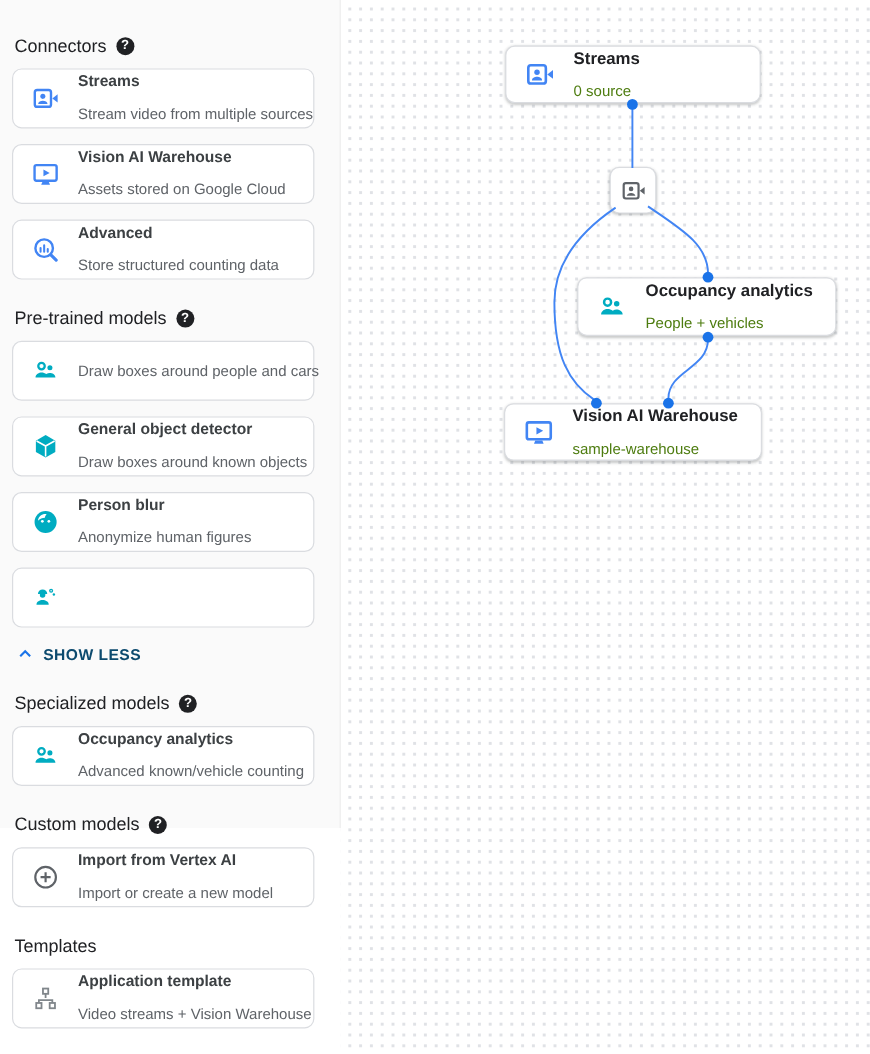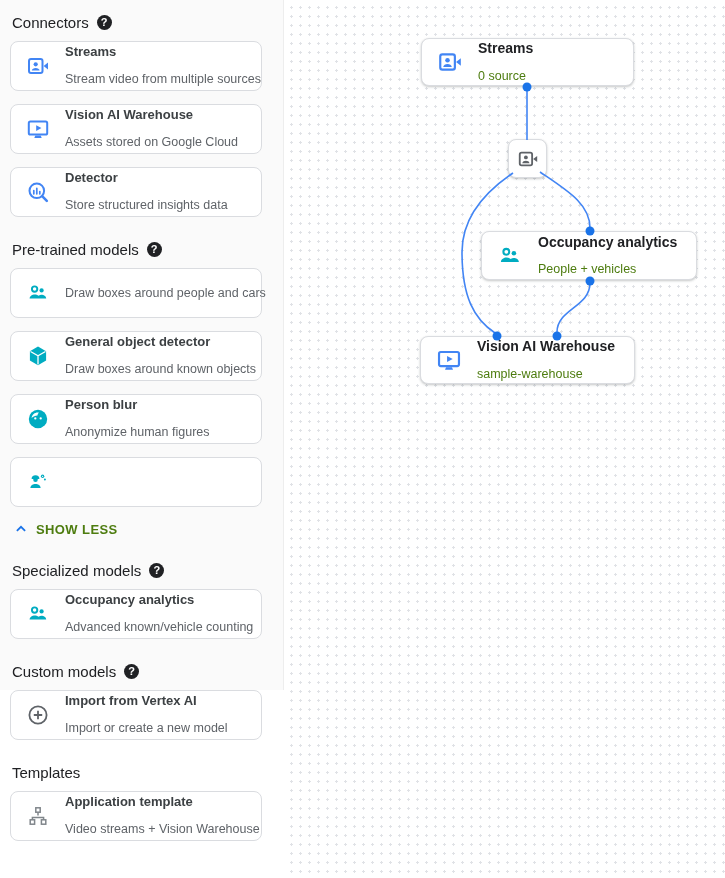--- a/index.html
+++ b/index.html
@@ -13,21 +13,21 @@
   .canvas {
     position:absolute; left:284px; top:0; right:0; bottom:0;
     background-color:#fff;
     background-image: radial-gradient(circle, #e0e2e6 1.15px, transparent 1.3px);
     background-size:9px 9px; background-position:3px 3px;
   }
   
   .sidebar {
     position:absolute; left:0; top:0; width:284px; height:690px;
     background:#fafafa; border-right:1px solid #ededed;
-    padding:12px 0 0 10px;
+    padding:28px 0 0 10px;
   }
   .section-header {
     display:flex; align-items:center; gap:8px;
     font-size:15px; color:#202124; height:20px;
     margin:22px 0 9px 2px;
   }
   .section-header.first { margin-top:0; }
   .help {
     width:15px; height:15px; border-radius:50%; background:#202124; color:#fff;
     font-size:11px; font-weight:bold; display:inline-flex;
@@ -42,21 +42,21 @@
   .card-icon svg { width:24px; height:24px; display:block; }
   .card-text { display:flex; flex-direction:column; gap:12px; min-width:0; }
   .card-title { font-size:13px; font-weight:bold; color:#3c4043; line-height:1.15; white-space:nowrap; }
   .card-sub   { font-size:12.5px; color:#5f6368; line-height:1.15; white-space:nowrap; }
   .ic-blue { color:#4285f4; }
   .ic-teal { color:#00acc1; }
   .ic-gray { color:#5f6368; }
   .ic-gray2 { color:#80868b; }
   .show-less {
     display:flex; align-items:center; gap:6px; margin:6px 0 0 2px;
-    color:#4d7c0f; font-size:13px; font-weight:bold; letter-spacing:.4px;
+    color:#0c4a6e; font-size:13px; font-weight:bold; letter-spacing:.4px;
     cursor:pointer; height:18px;
   }
   .show-less svg { width:18px; height:18px; }
   
   .node {
     position:absolute; background:#fff; border:1px solid #dadce0; border-radius:8px;
     box-shadow:0 1px 2px rgba(60,64,67,.18), 0 1px 3px rgba(60,64,67,.12);
     display:flex; align-items:center; cursor:grab; z-index:2;
   }
   .node-icon { width:56px; flex:0 0 56px; display:flex; align-items:center; justify-content:center; }
@@ -186,22 +186,22 @@
 
   <div class="card">
     <span class="card-icon ic-blue">
       <svg viewBox="0 0 24 24" fill="none" stroke="currentColor">
           <circle cx="10.8" cy="10.8" r="7.3" stroke-width="2"></circle>
           <path d="M16.4 16.4l4.4 4.4" stroke-width="2.6" stroke-linecap="round"></path>
           <path d="M7.8 10.6v3.2M10.8 8.3v5.5M13.8 11.6v2.2" stroke-width="1.7" stroke-linecap="round"></path>
         </svg>
     </span>
     <span class="card-text">
-      <span class="card-title">Detector</span>
-      <span class="card-sub">Store structured insights data</span>
+      <span class="card-title">Advanced</span>
+      <span class="card-sub">Store structured counting data</span>
     </span>
   </div>
 
   <div class="section-header">
     <span>Pre-trained models</span>
     <span class="help">?</span>
   </div>
 
   <div class="card">
     <span class="card-icon ic-teal">

